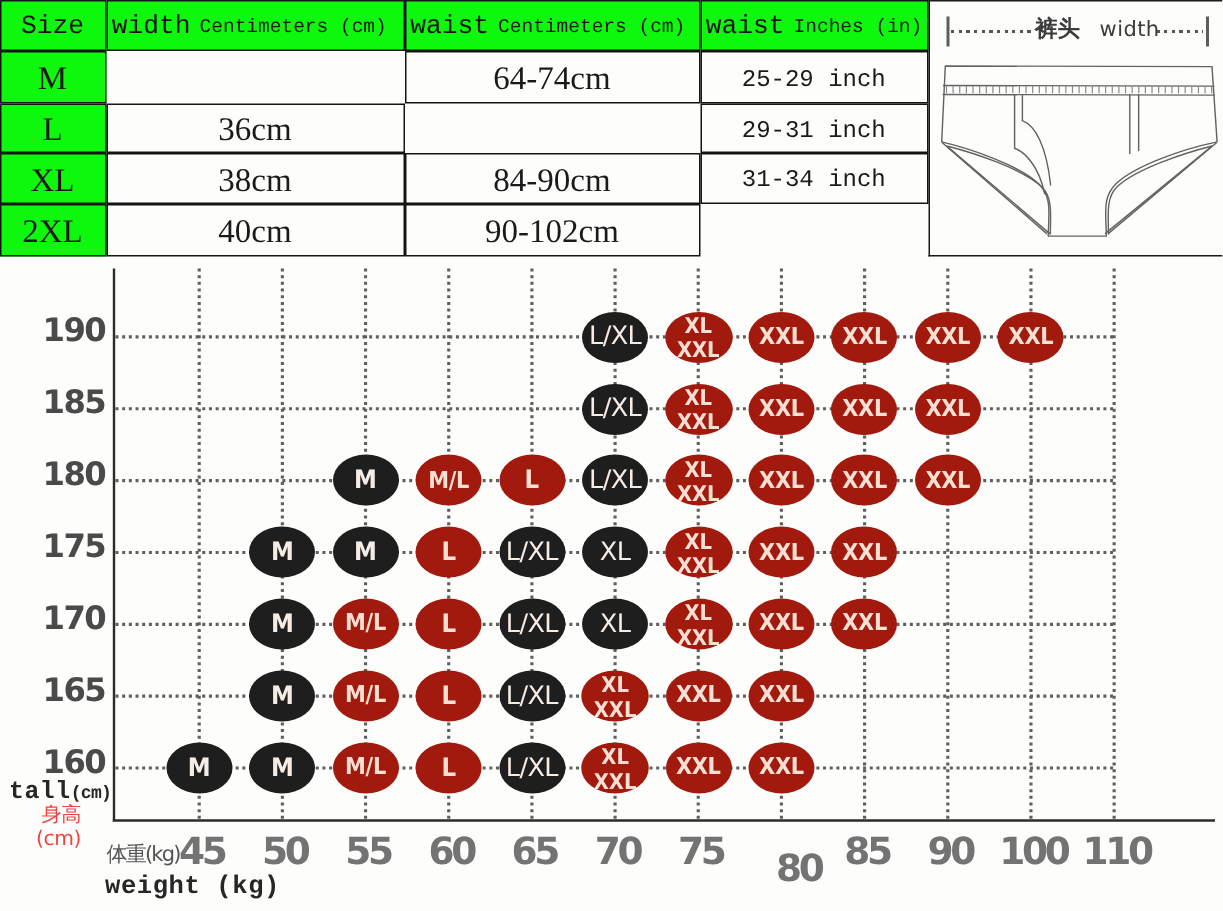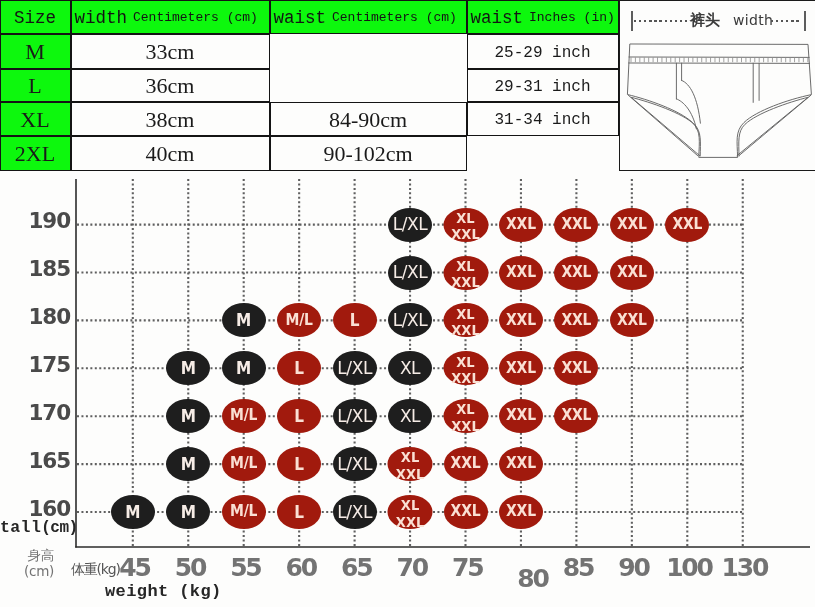--- a/index.html
+++ b/index.html
@@ -53,28 +53,28 @@
        text-align:center;white-space:pre;letter-spacing:0px;}
   .bub.w1{font-weight:700;font-size:17px;}
   .bub.w3{font-weight:700;font-size:15.5px;letter-spacing:-0.2px;}
   .bub.wide{font-weight:400;font-size:17px;
             font-family:"DejaVu Sans",sans-serif;letter-spacing:-0.4px;}
   .bub.two{font-weight:700;font-size:14.5px;line-height:1.12;padding-top:3px;box-sizing:border-box;}
   #ytitle{position:absolute;left:0;top:349px;width:74px;text-align:right;
           font-family:"Liberation Mono",monospace;}
   .yt1{height:15px;line-height:15px;color:#262626;font-weight:700;}
   .ytmain{font-size:16.5px;letter-spacing:0.4px;}
-  .ytsub{font-size:16px;letter-spacing:-0.5px;}
-  .yt2{height:16px;line-height:16px;font-size:13.5px;color:#737373;
+  .ytsub{font-size:12px;letter-spacing:-0.5px;}
+  .yt2{height:16px;line-height:16px;font-size:13.5px;color:#ef4444;
        font-family:"DejaVu Sans",sans-serif;font-weight:400;letter-spacing:-0.3px;
-       padding-right:20px;margin-top:12px;}
+       padding-right:20px;}
   #xtitlecn{position:absolute;left:71px;top:390px;font-size:14px;color:#555;letter-spacing:-1.2px;
             font-family:"DejaVu Sans",sans-serif;}
   #xtitle{position:absolute;left:70px;top:411px;color:#262626;font-weight:700;
-          font-family:"Liberation Mono",monospace;margin-left:35px;}
+          font-family:"Liberation Mono",monospace;}
   .xtmain{font-size:17px;letter-spacing:0.4px;}
   .xtsub{font-size:17px;letter-spacing:0.4px;}
 </style>
 </head>
 <body>
 
 <div id="page">
   <div id="sizetable">
     <div class="tb hdr" style="left:0;top:0;width:71px;height:34px">
         <span class="hmain">Size</span>
@@ -85,21 +85,21 @@
       </div>
     <div class="tb hdr lft" style="left:270px;top:0;width:197px;height:34px">
         <span class="hmain">waist</span>
         <span class="hsub">Centimeters (cm)</span>
       </div>
     <div class="tb hdr lft" style="left:467px;top:0;width:152px;height:34px">
         <span class="hmain">waist</span>
         <span class="hsub">Inches (in)</span>
       </div>
     <div class="tb sz" style="left:0;top:34px;width:71px;height:35px">M</div>
-    <div class="tb val" style="left:71px;top:34px;width:199px;height:35px">33cm</div>
+    <div class="tb val" style="left:270px;top:34px;width:197px;height:35px">64-74cm</div>
     <div class="tb val mono" style="left:467px;top:34px;width:152px;height:35px">25-29 inch</div>
     <div class="tb sz" style="left:0;top:69px;width:71px;height:33px">L</div>
     <div class="tb val" style="left:71px;top:69px;width:199px;height:33px">36cm</div>
     <div class="tb val mono" style="left:467px;top:69px;width:152px;height:33px">29-31 inch</div>
     <div class="tb sz" style="left:0;top:102px;width:71px;height:34px">XL</div>
     <div class="tb val" style="left:71px;top:102px;width:199px;height:34px">38cm</div>
     <div class="tb val" style="left:270px;top:102px;width:197px;height:34px">84-90cm</div>
     <div class="tb val mono" style="left:467px;top:102px;width:152px;height:34px">31-34 inch</div>
     <div class="tb sz" style="left:0;top:136px;width:71px;height:35px">2XL</div>
     <div class="tb val" style="left:71px;top:136px;width:199px;height:35px">40cm</div>
@@ -230,21 +230,21 @@
         <div style="left: 190.45px; top: 382px;">50</div>
         <div style="left: 245.9px; top: 382px;">55</div>
         <div style="left: 301.35px; top: 382px;">60</div>
         <div style="left: 356.8px; top: 382px;">65</div>
         <div style="left: 412.25px; top: 382px;">70</div>
         <div style="left: 467.7px; top: 382px;">75</div>
         <div style="left: 533px; top: 382px; margin-top: 11px;">80</div>
         <div style="left: 578.6px; top: 382px;">85</div>
         <div style="left: 634.05px; top: 382px;">90</div>
         <div style="left: 689.5px; top: 382px;">100</div>
-        <div style="left: 744.95px; top: 382px;">130</div>
+        <div style="left: 744.95px; top: 382px;">110</div>
       </div>
     <div id="bubbles">
         <div class="bub wide" style="width: 44px; height: 34px; left: 410.05px; top: 53.6px; background: rgb(30, 30, 30); color: rgb(246, 236, 230);">L/XL</div>
         <div class="bub two" style="width: 45px; height: 34px; left: 465.5px; top: 53.6px; background: rgb(161, 26, 13);">XL
 XXL</div>
         <div class="bub w3" style="width: 44px; height: 34px; left: 520.95px; top: 53.6px; background: rgb(161, 26, 13);">XXL</div>
         <div class="bub w3" style="width: 44px; height: 34px; left: 576.4px; top: 53.6px; background: rgb(161, 26, 13);">XXL</div>
         <div class="bub w3" style="width: 44px; height: 34px; left: 631.85px; top: 53.6px; background: rgb(161, 26, 13);">XXL</div>
         <div class="bub w3" style="width: 44px; height: 34px; left: 687.3px; top: 53.6px; background: rgb(161, 26, 13);">XXL</div>
         <div class="bub wide" style="width: 44px; height: 34px; left: 410.05px; top: 101.5px; background: rgb(30, 30, 30); color: rgb(246, 236, 230);">L/XL</div>

